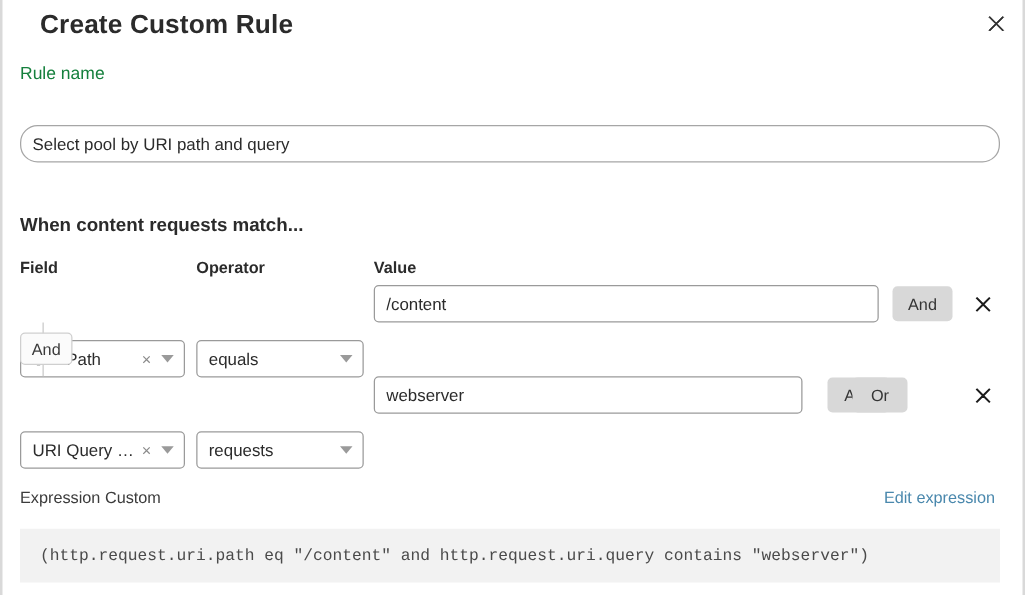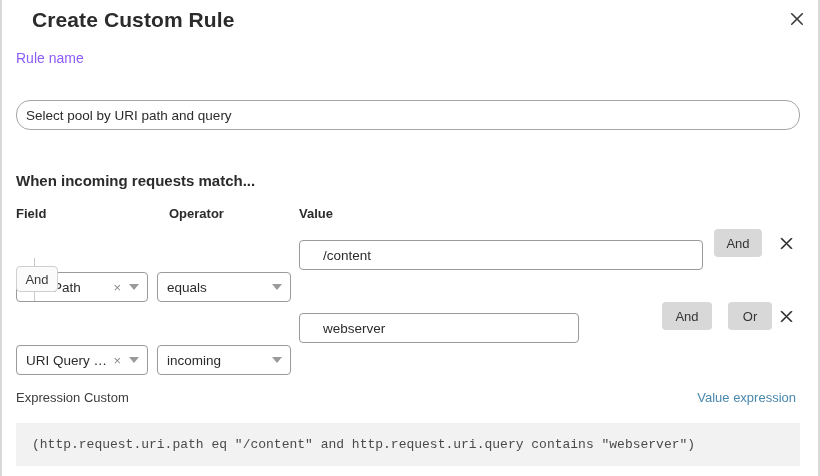--- a/index.html
+++ b/index.html
@@ -47,21 +47,21 @@
     color: #2b2b2b;
   }
   .close-btn svg { display: block; }
 
   
   .rule-name-label {
     position: absolute;
     left: 14px;
     top: 50px;
     font-size: 14px;
-    color: #8b5cf6;
+    color: #15803d;
   }
   .rule-name-help {
     position: absolute;
     left: 14px;
     top: 73px;
     font-size: 13px;
     color: #8c8c8c;
   }
   .rule-name-input {
     position: absolute;
@@ -92,21 +92,21 @@
 
   
   .col-head {
     position: absolute;
     top: 206px;
     font-size: 13px;
     color: #2b2b2b;
     font-weight: bold;
   }
   .col-head.field    { left: 14px; }
-  .col-head.operator { left: 167px; text-align: right; }
+  .col-head.operator { left: 155px; text-align: right; }
   .col-head.value    { left: 297px; text-align: center; }
 
   
   .cond-row {
     position: absolute;
     left: 0;
     height: 30px;
   }
   .cond-row.row1 { top: 228px; }
   .cond-row.row2 { top: 301px; }
@@ -153,49 +153,48 @@
   .field-select    { left: 14px;  width: 132px; }
   .operator-select { left: 155px; width: 134px; gap: 24px; }
 
   .value-input {
     position: absolute;
     box-sizing: border-box;
     height: 30px;
     border: 1px solid #9a9a9a;
     border-radius: 4px;
     background: #ffffff;
-    padding: 0 23px;
+    padding: 0 9px;
     font-family: "Liberation Sans", sans-serif;
     font-size: 13.5px;
     color: #2b2b2b;
     outline: none;
-    margin-top: 12px;
   }
   .value-input.v1 { left: 297px; width: 404px; }
-  .value-input.v2 { left: 297px; width: 280px; }
+  .value-input.v2 { left: 297px; width: 343px; }
 
   .logic-btn {
     position: absolute;
     box-sizing: border-box;
     height: 28px;
     background: #d8d8d8;
     border: none;
     border-radius: 4px;
     font-family: "Liberation Sans", sans-serif;
     font-size: 13px;
     color: #353535;
     cursor: pointer;
     top: 1px;
     display: flex;
     align-items: center;
     justify-content: center;
   }
   .and1 { left: 712px; width: 48px; }
   .and2 { left: 660px; width: 50px; }
-  .or2  { left: 726px; width: 44px; }
+  .or2  { left: 680px; width: 44px; }
 
   .remove-btn {
     position: absolute;
     top: 2px;
     left: 774px;
     width: 20px;
     height: 26px;
     display: flex;
     align-items: center;
     justify-content: center;
@@ -274,21 +273,21 @@
 
   <div class="close-btn">
     <svg width="14" height="14" viewBox="0 0 14 14" aria-hidden="true">
       <path d="M1.8 1.2 L7 6.4 L12.2 1.2 L12.8 1.8 L7.6 7 L12.8 12.2 L12.2 12.8 L7 7.6 L1.8 12.8 L1.2 12.2 L6.4 7 L1.2 1.8 Z" fill="#2b2b2b" stroke="#2b2b2b" stroke-width="0.8"></path>
     </svg>
   </div>
 
   <div class="rule-name-label">Rule name</div>
   <input class="rule-name-input" type="text" value="Select pool by URI path and query" style="">
 
-  <div class="section-heading">When incoming requests match...</div>
+  <div class="section-heading">When content requests match...</div>
 
   <div class="col-head field">Field</div>
   <div class="col-head operator">Operator</div>
   <div class="col-head value">Value</div>
 
   <div class="cond-row row1">
     <div class="select-box field-select">
       <span class="sel-text">URI Path</span>
       <span class="clear-x">×</span>
       <span class="caret"></span>
@@ -315,33 +314,33 @@
   <div class="connector-line bottom"></div>
 
   <div class="cond-row row2">
     <div class="select-box field-select">
       <span class="sel-text">URI Query St...</span>
       <span class="clear-x">×</span>
       <span class="caret"></span>
     </div>
 
     <div class="select-box operator-select">
-      <span class="sel-text">incoming</span>
+      <span class="sel-text">requests</span>
       <span class="caret"></span>
     </div>
 
     <input class="value-input v2" type="text" value="webserver" style="">
 
     <button class="logic-btn and2">And</button>
     <button class="logic-btn or2">Or</button>
 
     <div class="remove-btn">
       <svg width="13" height="13" viewBox="0 0 14 14" aria-hidden="true">
         <path d="M1.8 1.2 L7 6.4 L12.2 1.2 L12.8 1.8 L7.6 7 L12.8 12.2 L12.2 12.8 L7 7.6 L1.8 12.8 L1.2 12.2 L6.4 7 L1.2 1.8 Z" fill="#1d1d1d" stroke="#1d1d1d" stroke-width="0.9"></path>
       </svg>
     </div>
   </div>
 
   <div class="expr-label">Expression Custom</div>
-  <a class="expr-edit-link">Value expression</a>
+  <a class="expr-edit-link">Edit expression</a>
   <div class="expr-code">(http.request.uri.path eq "/content" and http.request.uri.query contains "webserver")</div>
 
 </div>
 
 </body></html>

